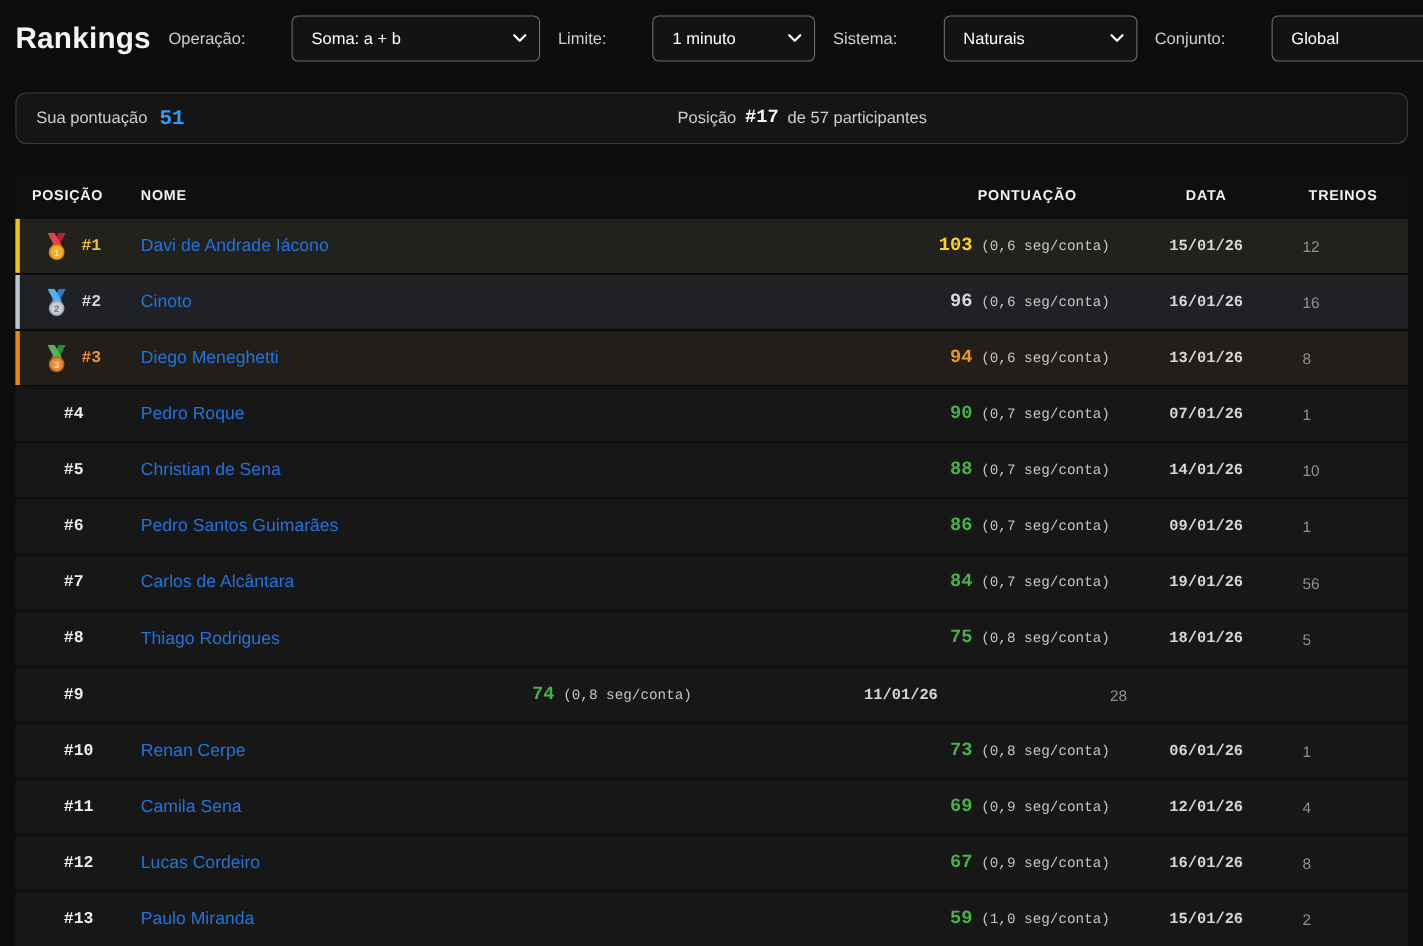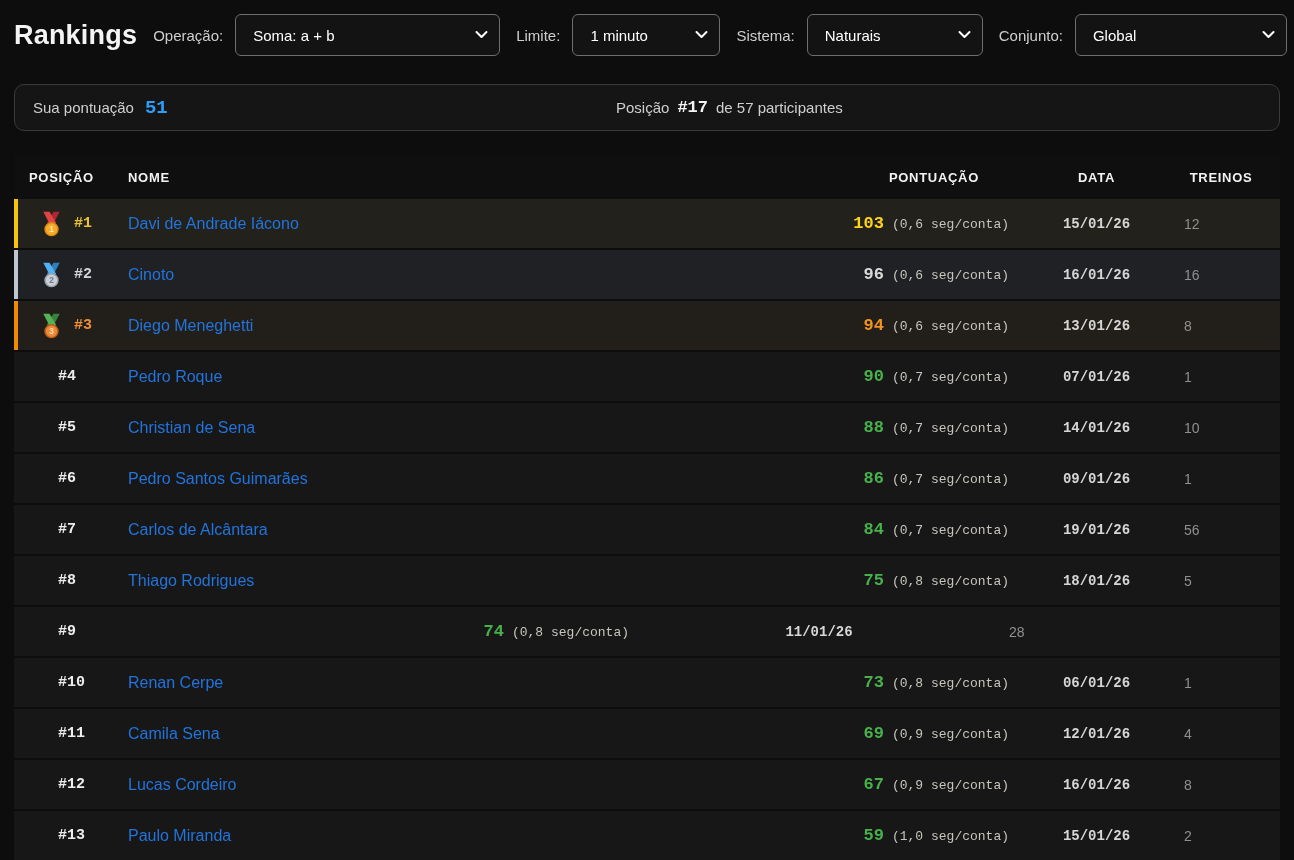--- a/index.html
+++ b/index.html
@@ -13,32 +13,32 @@
 
   
   .topbar {
     display:flex; align-items:center;
     padding:13px 14px 0 14px; height:57px;
   }
   .page-title {
     font-size:27px; font-weight:700; color:#f4f4f4;
     margin-right:auto; letter-spacing:0.2px;
   }
-  .filter-group { display:flex; align-items:center; margin-left:16px; }
+  .filter-group { display:flex; align-items:center; margin-left:16px;gap:30px; }
   .flabel { font-size:15px; color:#cfcfcf; margin-right:12px; white-space:nowrap; }
   .selwrap { position:relative; display:inline-block; }
   .selwrap select {
     appearance:none; -webkit-appearance:none; -moz-appearance:none;
     background:#131313; color:#ffffff;
     border:1px solid #6e6e6e; border-radius:6px;
     height:42px; font-size:15px; font-family:"Liberation Sans",sans-serif;
     padding:0 36px 0 17px; width:100%;
     outline:none; cursor:pointer;
   }
-  .selwrap.f0 { width:265px; }
+  .selwrap.f0 { width:226px; }
   .selwrap.f1 { width:148px; }
   .selwrap.f2 { width:176px; }
   .selwrap.f3 { width:212px; }
   .chev {
     position:absolute; right:12px; top:50%; transform:translateY(-50%);
     pointer-events:none; line-height:0;
   }
 
   
   .scorebar {

